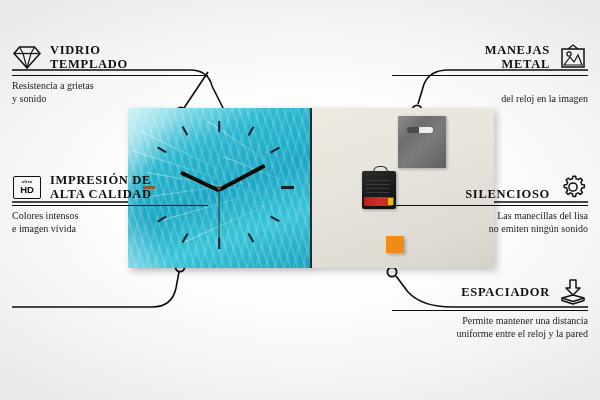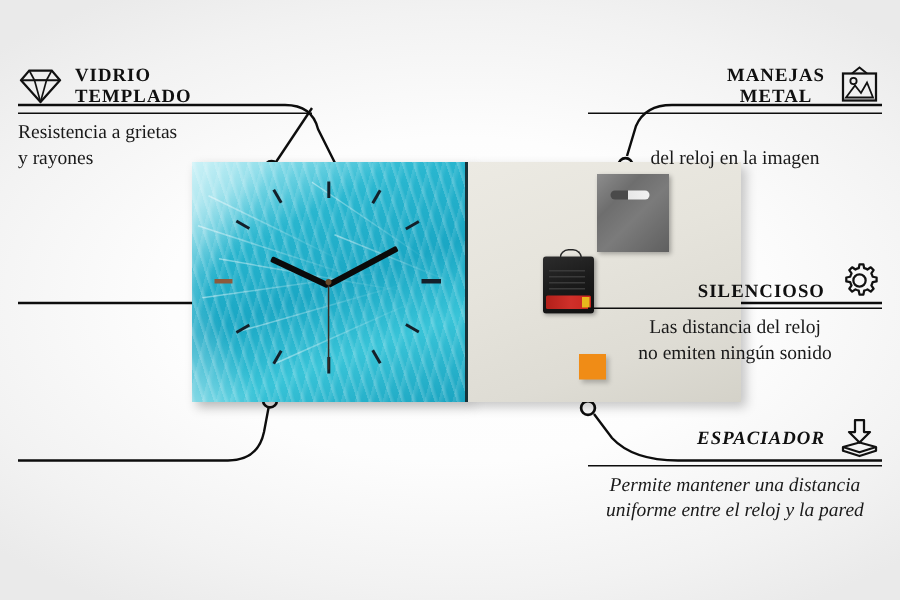--- a/index.html
+++ b/index.html
@@ -151,21 +151,21 @@
     background: #f08c16;
     box-shadow: 2px 2px 3px rgba(0,0,0,0.22);
   }
 
   
   .feature {
     position: absolute;
     width: 196px;
   }
   .feature.left  { text-align: left; }
-  .feature.right { text-align: center; }
+  .feature.right { text-align: right; }
 
   .feature-head {
     display: flex;
     align-items: center;
     gap: 8px;
   }
   .feature.right .feature-head { justify-content: flex-end; }
 
   .feature-icon {
     flex: 0 0 auto;
@@ -183,33 +183,33 @@
     line-height: 1.12;
     text-transform: uppercase;
     color: #101010;
   }
   .feature-rule {
     height: 1.4px;
     background: #0d0d0d;
     margin: 3px 0 4px 0;
   }
   .feature-desc {
-    font-size: 13px;
+    font-size: 10px;
     line-height: 1.28;
     color: #1a1a1a;
   }
 
   
   #feature-tempered-glass { left: 12px;  top: 42px;  }
   #feature-hd-print       { left: 12px;  top: 172px; }
   #feature-polished-edges { left: 12px;  top: 277px; }
   
   #feature-metal-hangers  { left: 392px; top: 42px;  }
   #feature-silent-mech    { left: 392px; top: 172px; }
-  #feature-foam-spacer    { left: 392px; top: 277px; font-style: italic; }
+  #feature-foam-spacer    { left: 392px; top: 277px; }
 
   .hd-badge {
     width: 26px; height: 21px;
     border: 1.6px solid #111;
     border-radius: 2px;
     display: flex;
     flex-direction: column;
     align-items: center;
     justify-content: center;
     line-height: 1;
@@ -313,24 +313,43 @@
         </svg>
       </span>
       <span class="feature-title">
         <span>VIDRIO</span><br>
         <span>TEMPLADO</span>
       </span>
     </div>
     <div class="feature-rule"></div>
     <div class="feature-desc">
       <span>Resistencia a grietas</span><br>
-      <span>y rayones</span>
-    </div>
-  </div>
-
+      <span>y sonido</span>
+    </div>
+  </div>
+
+  <div class="feature left" id="feature-hd-print">
+    <div class="feature-head">
+      <span class="feature-icon">
+        <span class="hd-badge">
+          <span class="ultra">ultra</span>
+          <span class="hd">HD</span>
+        </span>
+      </span>
+      <span class="feature-title">
+        <span>IMPRESIÓN DE</span><br>
+        <span>ALTA CALIDAD</span>
+      </span>
+    </div>
+    <div class="feature-rule"></div>
+    <div class="feature-desc">
+      <span>Colores intensos</span><br>
+      <span>e imagen vívida</span>
+    </div>
+  </div>
 
 
   <div class="feature right" id="feature-metal-hangers">
     <div class="feature-head">
       <span class="feature-title">
         <span>MANEJAS</span><br>
         <span>METAL</span>
       </span>
       <span class="feature-icon">
         <svg width="28" height="26" viewBox="0 0 28 26">
@@ -361,21 +380,21 @@
                    l1.5,2.2 l-1.9,1.9 l-2.2,-1.5 a8.8,8.8 0 0 1 -2.2,0.9 l-0.5,2.6 l-2.6,0
                    l-0.5,-2.6 a8.8,8.8 0 0 1 -2.2,-0.9 l-2.2,1.5 l-1.9,-1.9 l1.5,-2.2
                    a8.8,8.8 0 0 1 -0.9,-2.2 l-2.6,-0.5 l0,-2.6 l2.6,-0.5 a8.8,8.8 0 0 1 0.9,-2.2
                    l-1.5,-2.2 l1.9,-1.9 l2.2,1.5 a8.8,8.8 0 0 1 2.2,-0.9 Z" fill="none" stroke="#111" stroke-width="1.5" stroke-linejoin="round"></path>
           <circle cx="14" cy="14" r="4.1" fill="none" stroke="#111" stroke-width="1.5"></circle>
         </svg>
       </span>
     </div>
     <div class="feature-rule"></div>
     <div class="feature-desc">
-      <span>Las distancia del reloj</span><br>
+      <span>Las manecillas del lisa</span><br>
       <span>no emiten ningún sonido</span>
     </div>
   </div>
 
   <div class="feature right" id="feature-foam-spacer">
     <div class="feature-head">
       <span class="feature-title">
         <span>ESPACIADOR</span><br>
       </span>
       <span class="feature-icon">

